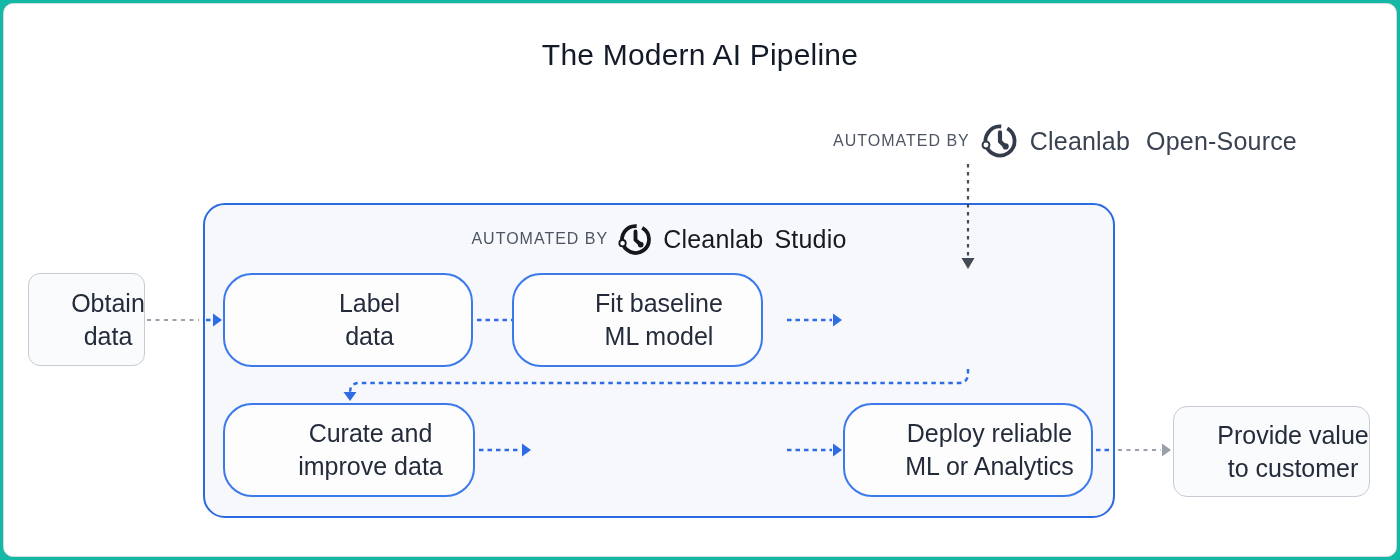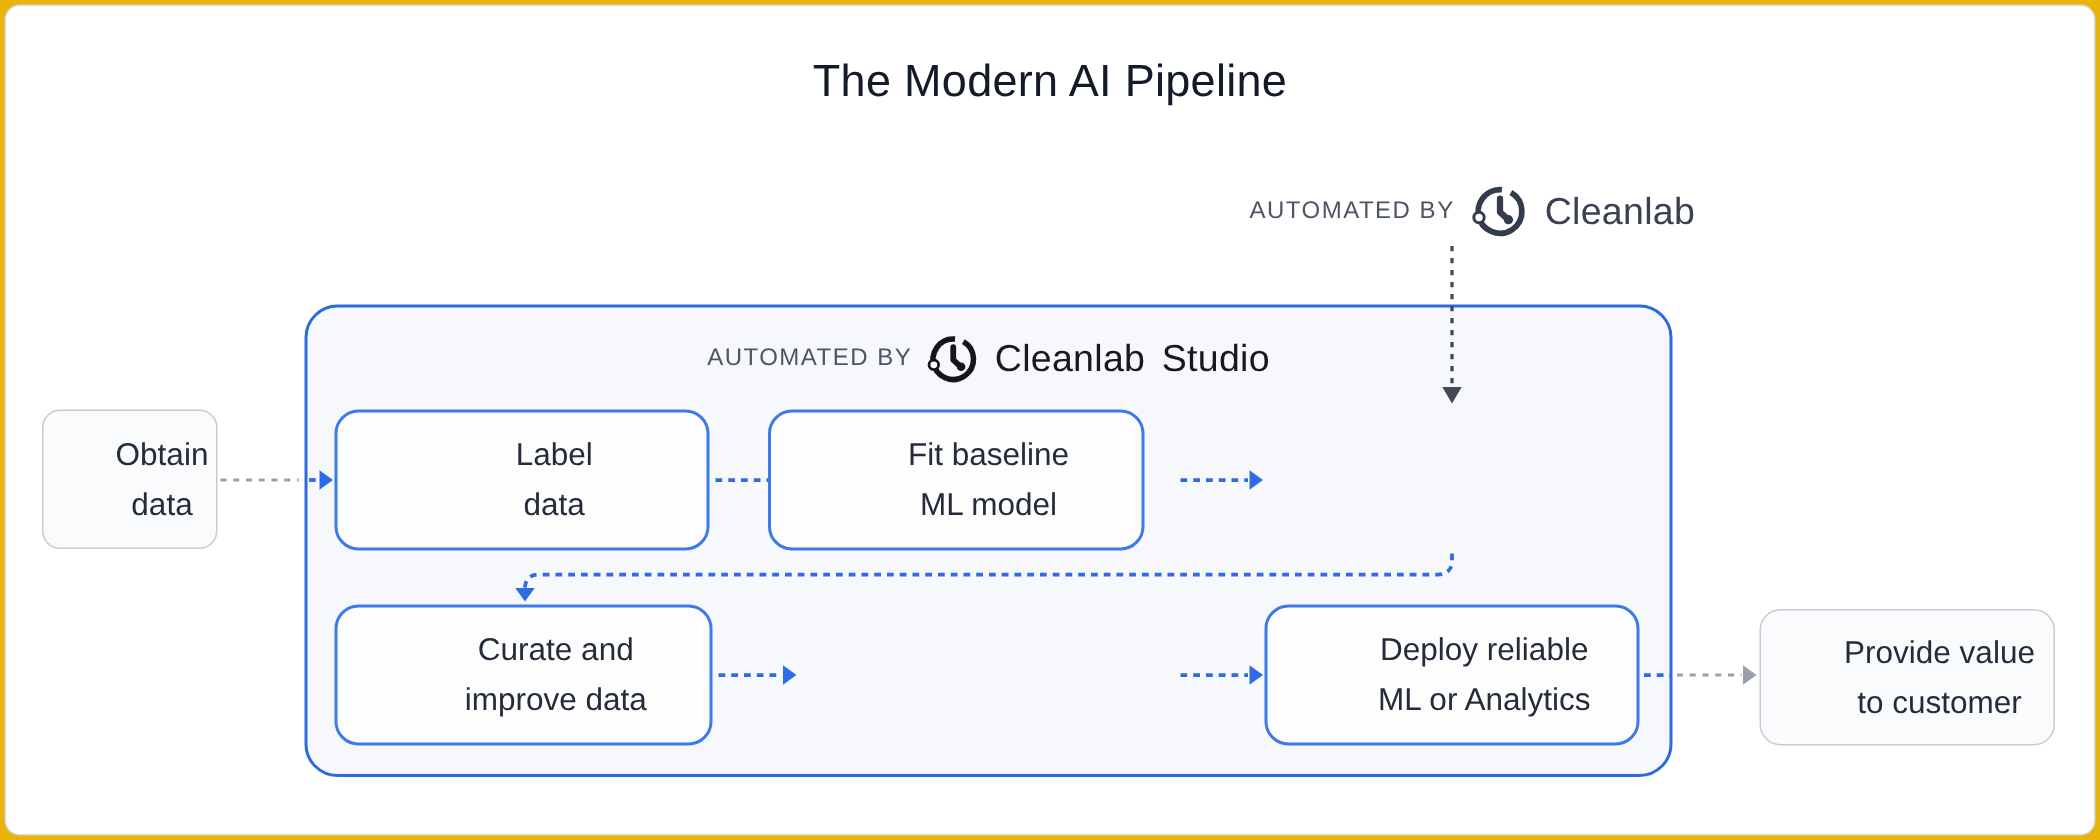--- a/index.html
+++ b/index.html
@@ -1,16 +1,16 @@
 <!DOCTYPE html>
 <html><head>
 <meta charset="utf-8">
 <style>
   html,body{margin:0;padding:0;background:#e9ebef;}
-  .canvas{position:relative;width:1400px;height:560px;background:#eab308;overflow:hidden;
+  .canvas{position:relative;width:1400px;height:560px;background:#14b8a6;overflow:hidden;
           font-family:"Liberation Sans","DejaVu Sans",sans-serif;}
   .card{position:absolute;left:3px;top:3px;right:3px;bottom:3px;background:#ffffff;
         border:1px solid #d6d9df;border-radius:10px;}
   .title{position:absolute;left:0;right:0;top:38px;text-align:center;
          font-size:30px;font-weight:500;color:#131a28;letter-spacing:.2px;}
   .auto-row{position:absolute;display:flex;align-items:center;}
   .auto-row .prefix{font-size:16px;letter-spacing:1px;color:#4d5564;white-space:nowrap;}
   .auto-row .brand{font-size:25px;font-weight:500;white-space:nowrap;letter-spacing:.2px;}
   .auto-row .product{font-size:25px;font-weight:500;white-space:nowrap;letter-spacing:.2px;}
   .auto-row.os{left:833px;top:119px;height:44px;gap:10px;}
@@ -18,22 +18,22 @@
   .auto-row.os .product{margin-left:6px;}
   .auto-row.os .logo{color:#343c4b;}
   .auto-row.studio{left:203px;width:912px;top:218px;height:42px;gap:9px;justify-content:center;}
   .auto-row.studio .brand,.auto-row.studio .product{color:#17191f;}
   .auto-row.studio .product{margin-left:2px;}
   .auto-row.studio .logo{color:#14161b;}
   .logo{display:inline-flex;}
   .container-box{position:absolute;left:203px;top:203px;width:912px;height:315px;
                  box-sizing:border-box;border:2px solid #2c6ae2;border-radius:22px;background:#f6f8fb;}
   .node{position:absolute;box-sizing:border-box;display:flex;align-items:center;justify-content:center;
-        text-align:center;font-size:21px;line-height:33px;color:#242c3b;white-space:pre-line;z-index:3;padding-left:43px;}
-  .node.blue{background:#fdfdfe;border:2px solid #3c79ea;border-radius:16px;}
+        text-align:center;font-size:25px;line-height:33px;color:#242c3b;white-space:pre-line;z-index:3;padding-left:43px;}
+  .node.blue{background:#fdfdfe;border:2px solid #3c79ea;border-radius:29px;}
   .node.gray{background:#fafbfd;border:1.5px solid #c7cbd4;}
   .n-obtain{left:28px;top:273px;width:117px;height:93px;border-radius:12px;}
   .n-label{left:223px;top:273px;width:250px;height:94px;}
   .n-fit{left:512px;top:273px;width:251px;height:94px;}
   .n-char{left:843px;top:273px;width:250px;height:94px;}
   .n-curate{left:223px;top:403px;width:252px;height:94px;}
   .n-identify{left:532px;top:403px;width:251px;height:94px;}
   .n-deploy{left:843px;top:403px;width:250px;height:94px;}
   .n-provide{left:1173px;top:406px;width:197px;height:91px;border-radius:14px;}
   .overlay{position:absolute;left:0;top:0;z-index:2;pointer-events:none;}
@@ -51,20 +51,21 @@
     <span class="logo">
       <svg width="40" height="40" viewBox="0 0 44 44">
         <path d="M 30 8.1 A 16 16 0 1 1 6.2 24.2" fill="none" stroke="currentColor" stroke-width="4.2"></path>
         <path d="M 7.4 28.5 A 16 16 0 0 1 23.4 6.05" fill="none" stroke="currentColor" stroke-width="4.2"></path>
         <circle cx="6.6" cy="26.4" r="3.8" fill="#ffffff" stroke="currentColor" stroke-width="2.2"></circle>
         <path d="M 22 12.5 L 22 22.5 L 28 28" fill="none" stroke="currentColor" stroke-width="4.6" stroke-linecap="round" stroke-linejoin="round"></path>
         <circle cx="28.2" cy="28" r="3.4" fill="currentColor"></circle>
       </svg>
     </span>
     <span class="brand">Cleanlab</span>
+    <span class="product">Open-Source</span>
   </div>
 
   <div class="container-box"></div>
 
   <div class="auto-row studio">
     <span class="prefix">AUTOMATED BY</span>
     <span class="logo">
       <svg width="37" height="37" viewBox="0 0 44 44">
         <path d="M 30 8.1 A 16 16 0 1 1 6.2 24.2" fill="none" stroke="currentColor" stroke-width="4.4"></path>
         <path d="M 7.4 28.5 A 16 16 0 0 1 23.4 6.05" fill="none" stroke="currentColor" stroke-width="4.4"></path>

